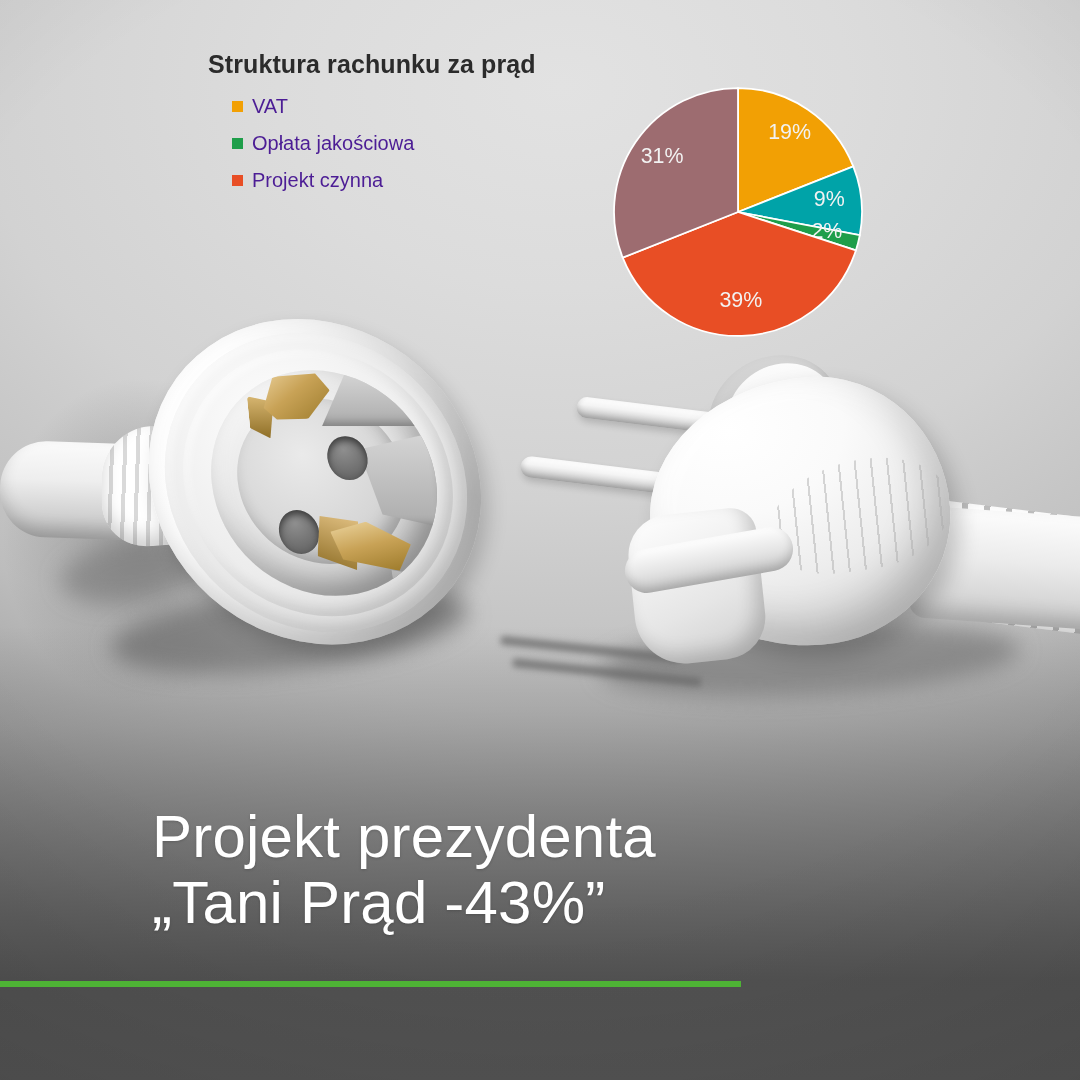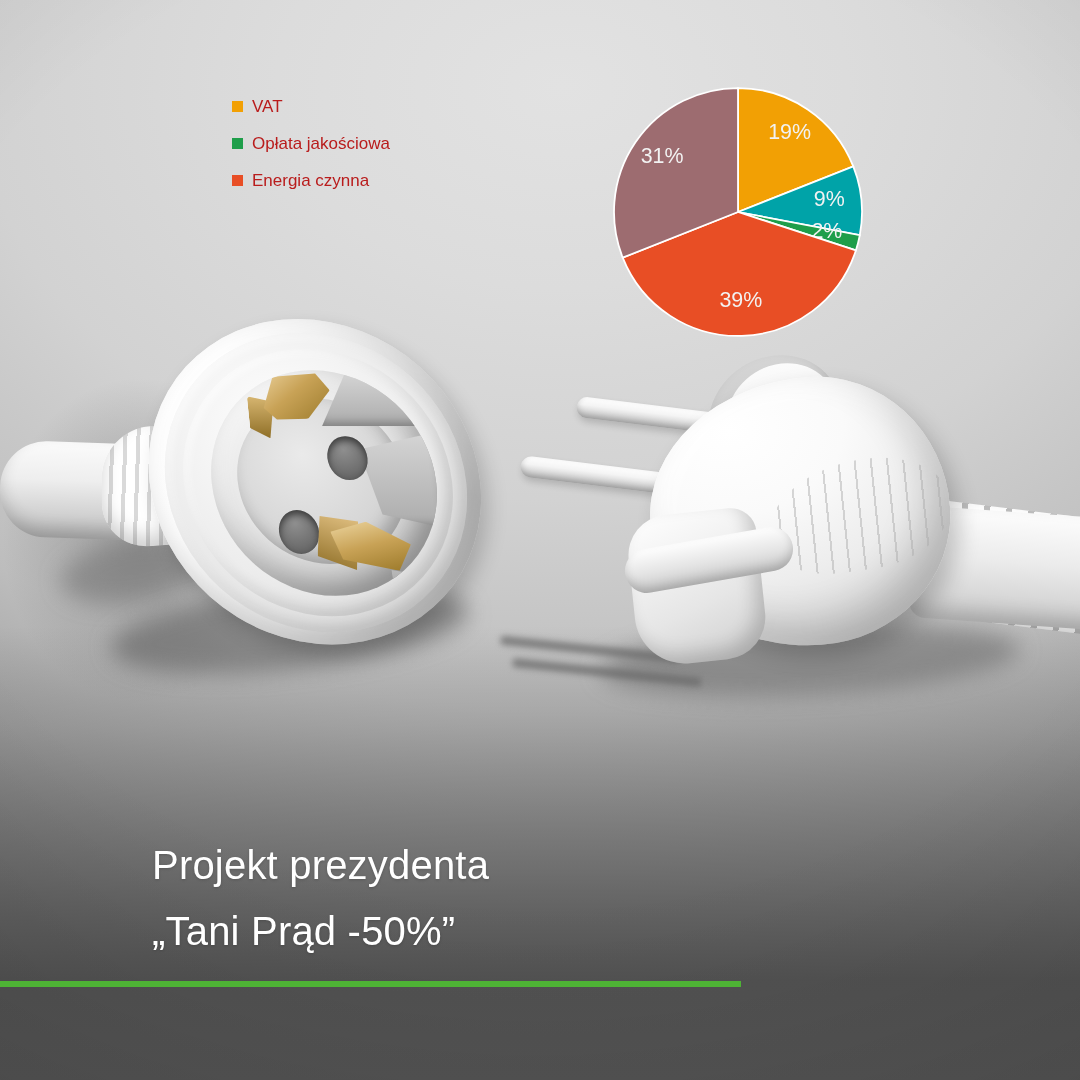--- a/index.html
+++ b/index.html
@@ -199,30 +199,30 @@
   }
 
   
   .chart-title{
     position:absolute;left:208px;top:50px;
     font-size:25px;font-weight:bold;color:#2b2b2b;letter-spacing:.1px;
   }
   .legend{position:absolute;left:232px;top:88px;}
   .legend-row{display:flex;align-items:center;height:37px;}
   .legend-swatch{width:11px;height:11px;flex:0 0 11px;margin-right:9px;}
-  .legend-label{font-size:17px;color:#b91c1c;}
+  .legend-label{font-size:20px;color:#4c1d95;}
 
   .pie-wrap{position:absolute;left:612px;top:86px;width:252px;height:252px;}
   .pie-svg{display:block;width:252px;height:252px;}
   .pie-pct{font-size:8.5px;fill:#f2f2f2;font-family:"Liberation Sans",sans-serif;}
 
   
   .headline{
-    position:absolute;left:152px;top:832px;width:760px;
-    color:#ffffff;font-size:40px;line-height:66px;font-weight:normal;
+    position:absolute;left:152px;top:804px;width:760px;
+    color:#ffffff;font-size:60px;line-height:66px;font-weight:normal;
     letter-spacing:.2px;text-shadow:0 1px 3px rgba(0,0,0,.18);
   }
   .headline .l2{display:block;}
   .rule{
     position:absolute;left:0;top:981px;width:741px;height:6px;background:#4eb335;
   }
 </style>
 </head>
 <body>
 
@@ -266,50 +266,51 @@
     <div class="cable-ribs"></div>
     <div class="cable"></div>
     <div class="body"></div>
     <div class="grip"></div>
     <div class="shoulder"></div>
     <div class="collar"></div>
   </div>
 
   <div class="bg-vignette"></div>
 
+  <div class="chart-title">Struktura rachunku za prąd</div>
 
   <div class="legend" id="legend">
       <div class="legend-row">
         <span class="legend-swatch" style="background: rgb(242, 160, 4);"></span>
         <span class="legend-label">VAT</span>
       </div>
       <div class="legend-row">
         <span class="legend-swatch" style="background: rgb(30, 158, 74);"></span>
         <span class="legend-label">Opłata jakościowa</span>
       </div>
       <div class="legend-row">
         <span class="legend-swatch" style="background: rgb(232, 78, 37);"></span>
-        <span class="legend-label">Energia czynna</span>
+        <span class="legend-label">Projekt czynna</span>
       </div>
     </div>
 
   <div class="pie-wrap">
     <svg class="pie-svg" viewBox="0 0 100 100" id="pie">
         <path d="M 50 50 L 50.000 0.800 A 49.2 49.2 0 0 1 95.745 31.888 Z" fill="#f2a004" stroke="#ffffff" stroke-width="0.7"></path>
         <text x="70.46" y="21.09" text-anchor="middle" class="pie-pct" fill="#f2f2f2">19%</text>
         <path d="M 50 50 L 95.745 31.888 A 49.2 49.2 0 0 1 98.329 59.219 Z" fill="#00a3a8" stroke="#ffffff" stroke-width="0.7"></path>
         <text x="86.25" y="47.77" text-anchor="middle" class="pie-pct" fill="#f2f2f2">9%</text>
         <path d="M 50 50 L 98.329 59.219 A 49.2 49.2 0 0 1 96.792 65.204 Z" fill="#1e9e4a" stroke="#ffffff" stroke-width="0.7"></path>
         <text x="85.26" y="60.25" text-anchor="middle" class="pie-pct" fill="#f2f2f2">2%</text>
         <path d="M 50 50 L 96.792 65.204 A 49.2 49.2 0 0 1 4.255 68.112 Z" fill="#e84e25" stroke="#ffffff" stroke-width="0.7"></path>
         <text x="51.14" y="87.59" text-anchor="middle" class="pie-pct" fill="#f2f2f2">39%</text>
         <path d="M 50 50 L 4.255 68.112 A 49.2 49.2 0 0 1 50.000 0.800 Z" fill="#9d6c70" stroke="#ffffff" stroke-width="0.7"></path>
         <text x="19.89" y="30.74" text-anchor="middle" class="pie-pct" fill="#f2f2f2">31%</text>
       </svg>
   </div>
 
   <div class="headline">
     <span class="l1">Projekt prezydenta</span>
-    <span class="l2">„Tani Prąd -50%”</span>
+    <span class="l2">„Tani Prąd -43%”</span>
   </div>
   <div class="rule"></div>
 
 </div>
 
 </body></html>

